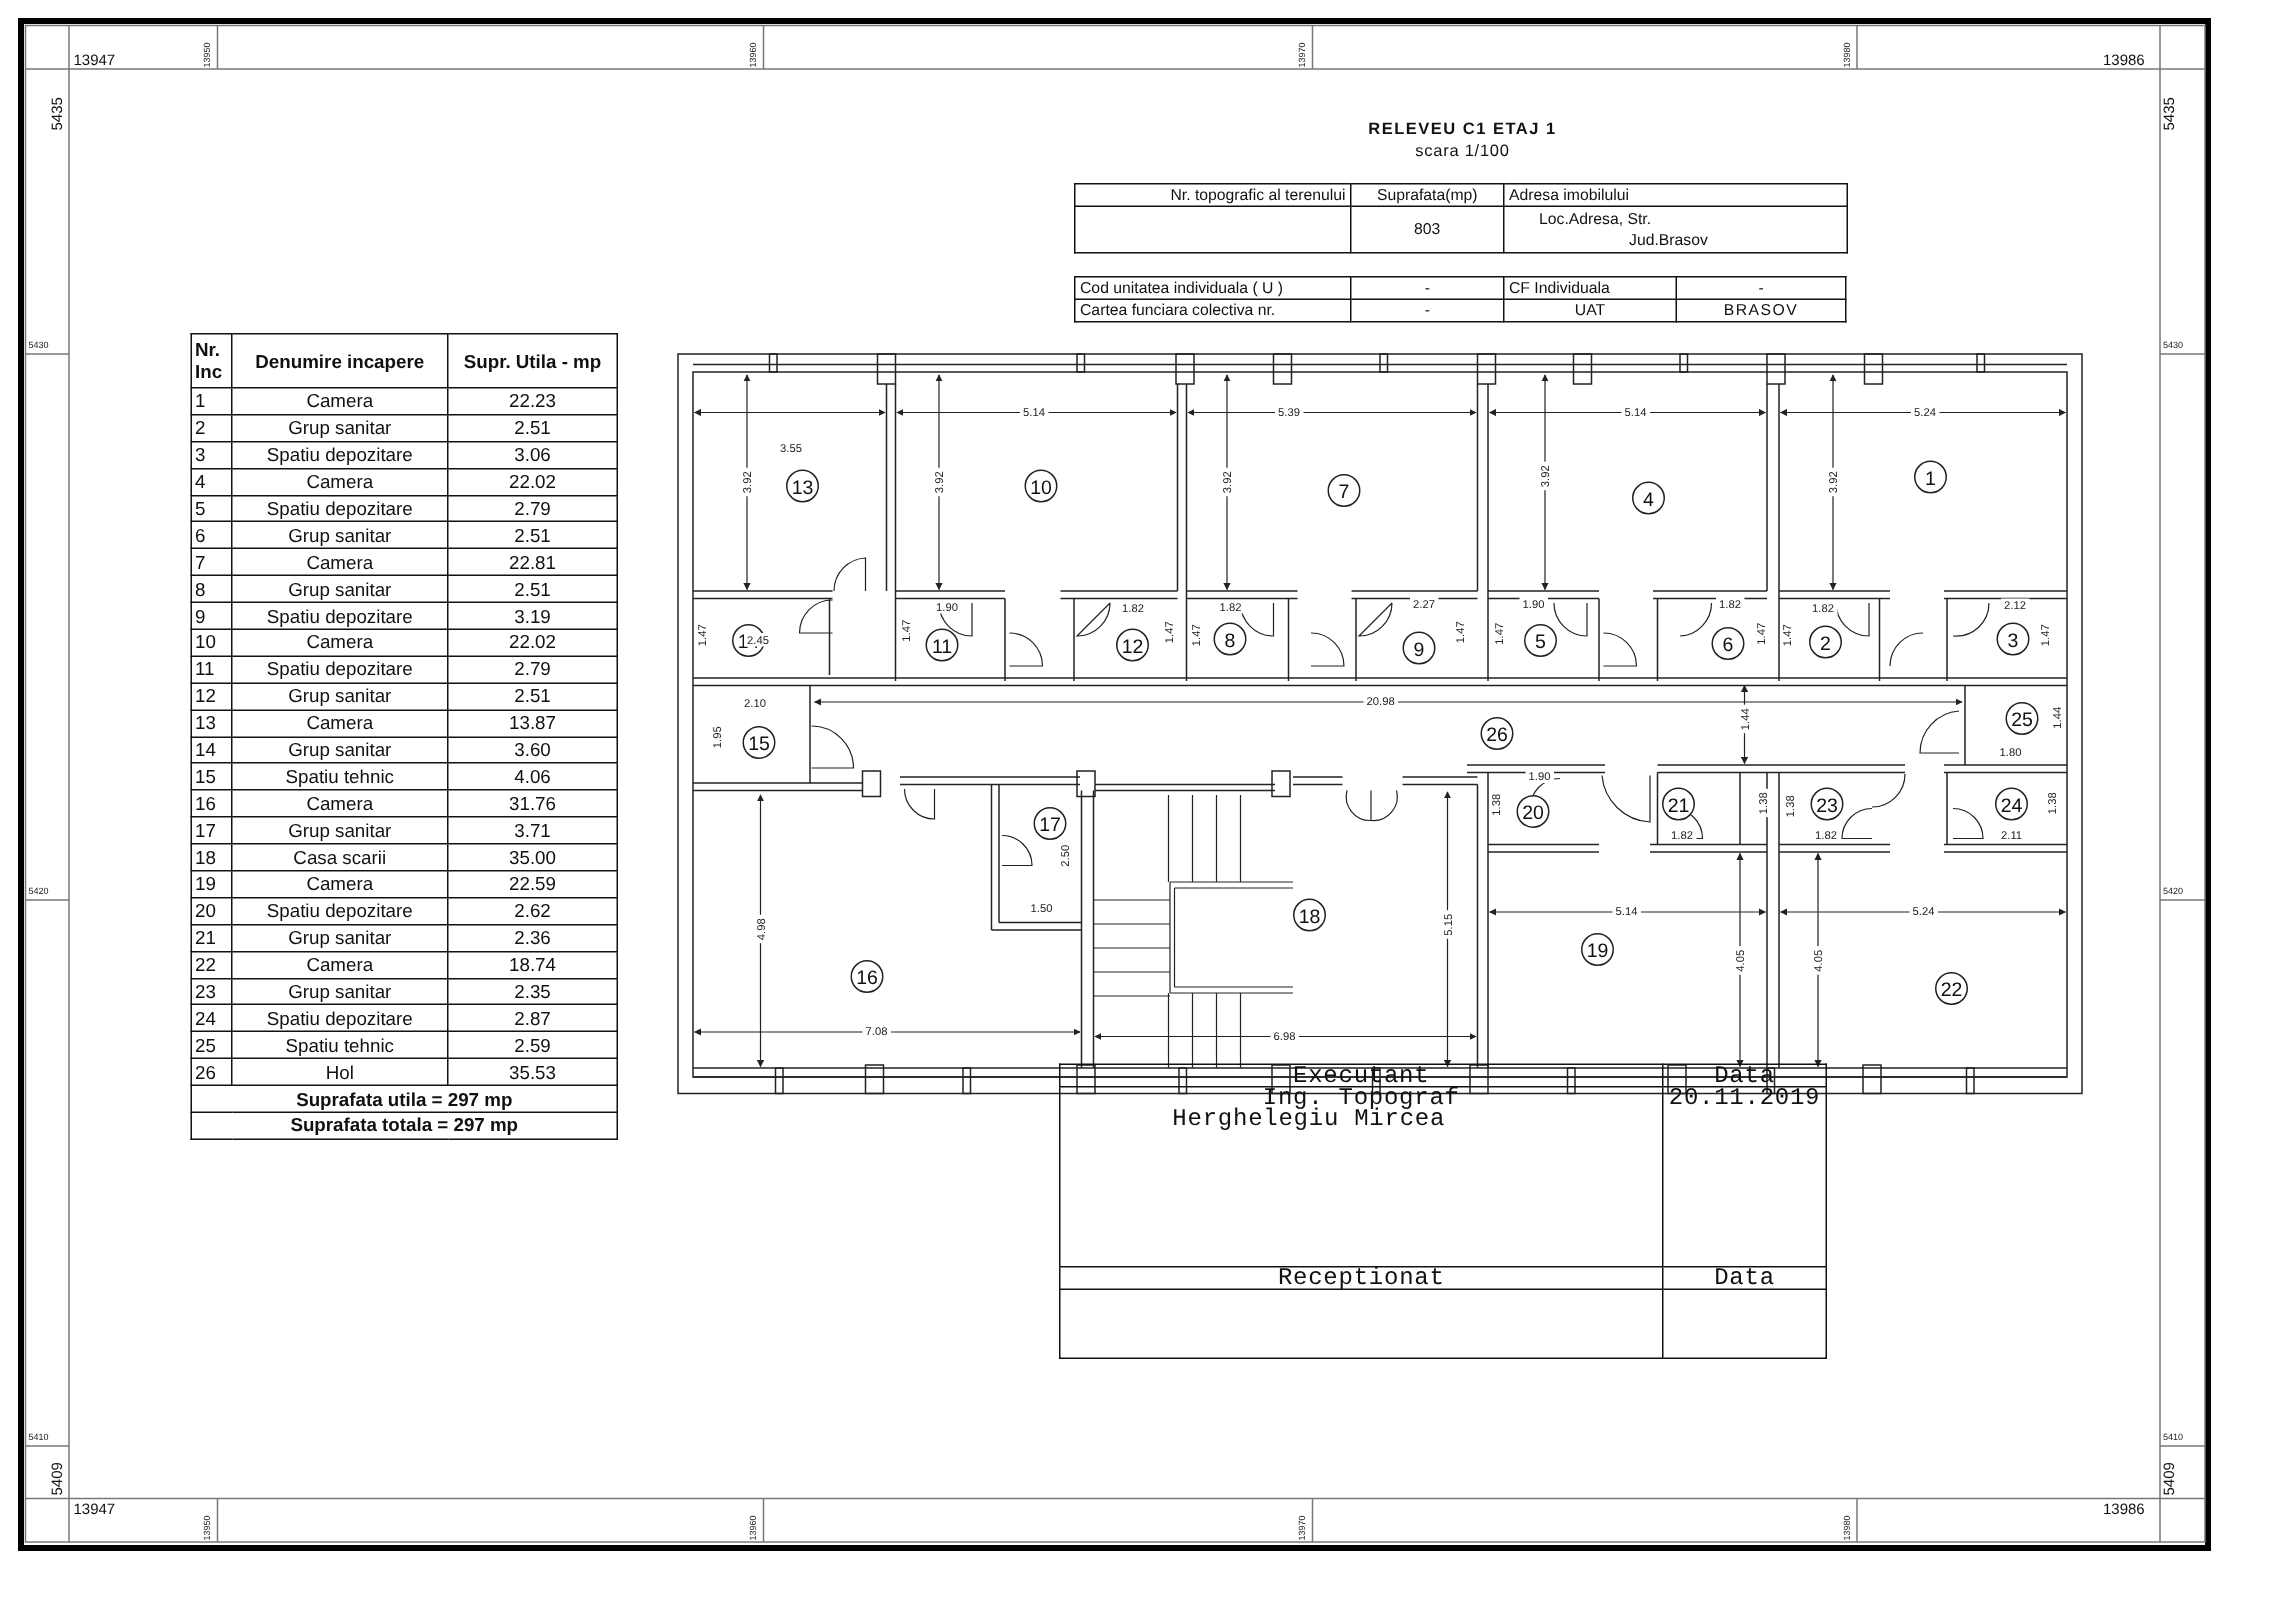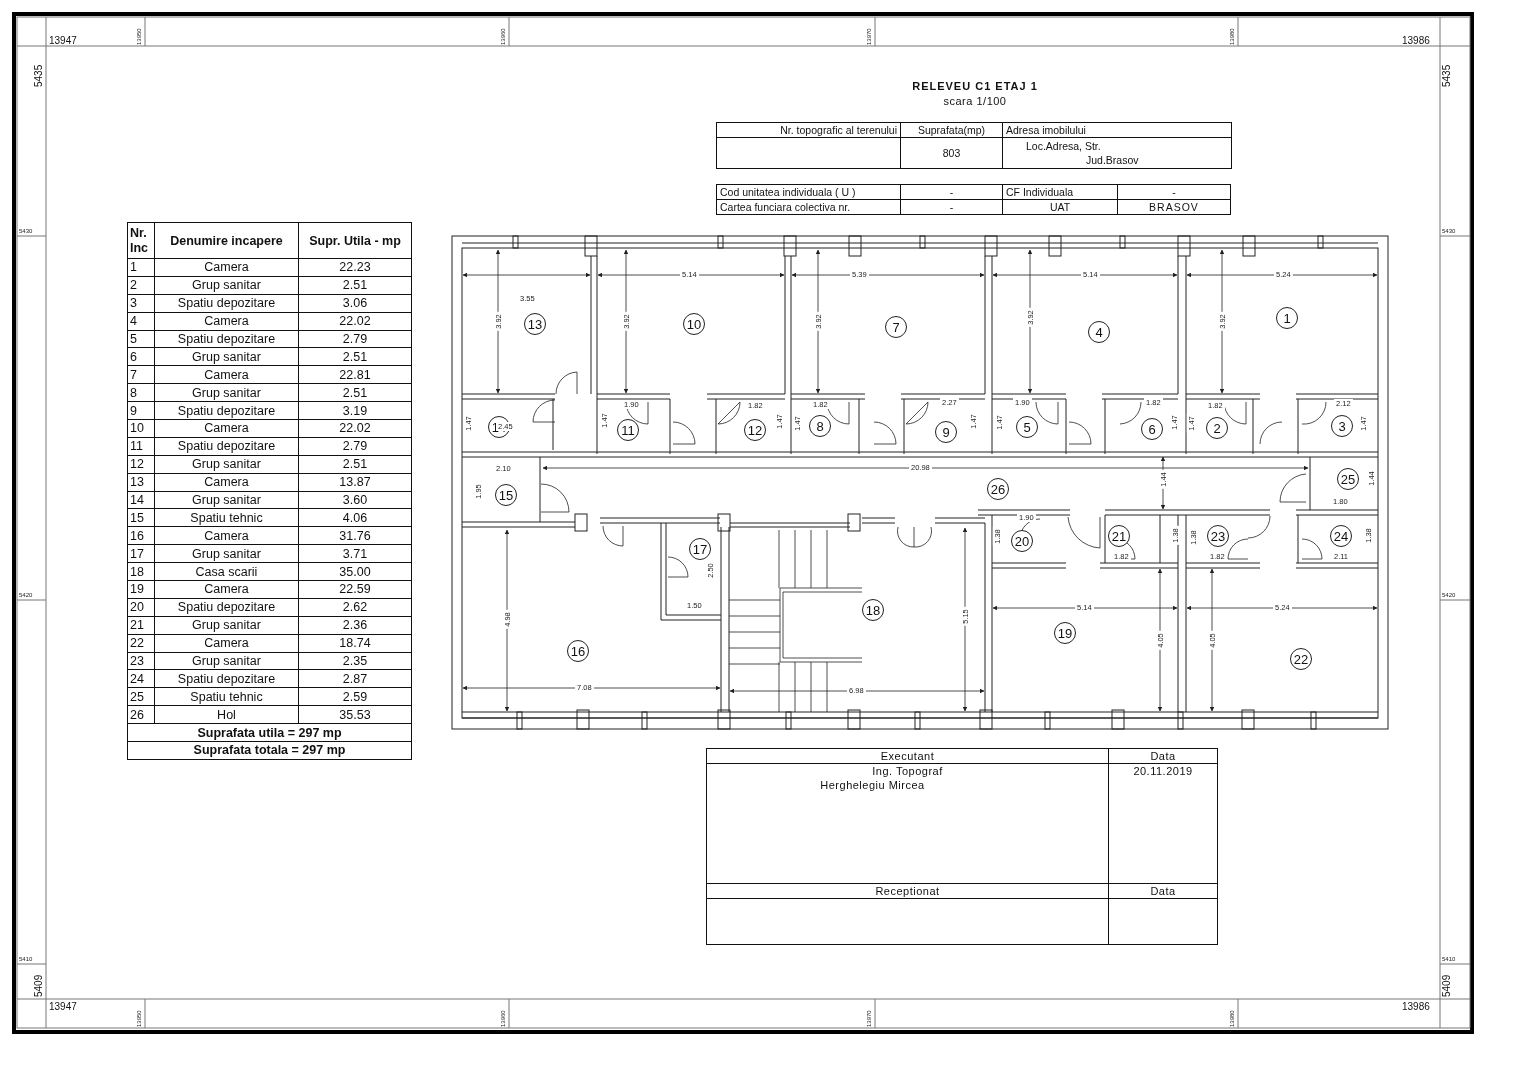--- a/index.html
+++ b/index.html
@@ -15,21 +15,21 @@
   .subtitle { left:860px; top:95px; width:230px; text-align:center; font-size:11px; letter-spacing:0.5px; }
   table.info { position:absolute; border-collapse:collapse; font-size:10.5px; }
   table.info td { border:1px solid #111; padding:0 3px; line-height:14px; }
   table.rooms { position:absolute; left:127px; top:222px; border-collapse:collapse; font-size:12.5px; }
   table.rooms td, table.rooms th { border:1px solid #111; padding:0 2px; height:16.9px; line-height:16px; }
   table.rooms th { font-weight:bold; font-size:12.5px; }
   table.rooms td.n { text-align:left; width:22px; }
   table.rooms td.c { text-align:center; width:139px; }
   table.rooms td.v { text-align:center; width:108px; }
   table.rooms td.tot { font-weight:bold; text-align:center; }
-  table.exec { position:absolute; left:706px; top:748px; border-collapse:collapse; font-size:11px; letter-spacing:0.5px; }
+  table.exec { position:absolute; left:706px; top:709px; border-collapse:collapse; font-size:16px; letter-spacing:0.5px;font-family:Liberation Mono, monospace; }
   table.exec td { border:1.5px solid #111; text-align:center; vertical-align:top; padding:0; line-height:14px; }
   .room-num { position:absolute; width:22px; height:22px; border:1px solid #222; border-radius:50%;
               font-size:13px; text-align:center; line-height:22px; background:#fff; box-sizing:border-box; }
   .dim { position:absolute; font-size:7.5px; color:#222; background:#fff; padding:0 2px; white-space:nowrap; }
   .dim.v { transform:rotate(-90deg); transform-origin:center center; }
 </style>
 </head>
 <body>
 
 <div class="abs frame-outer"></div>

